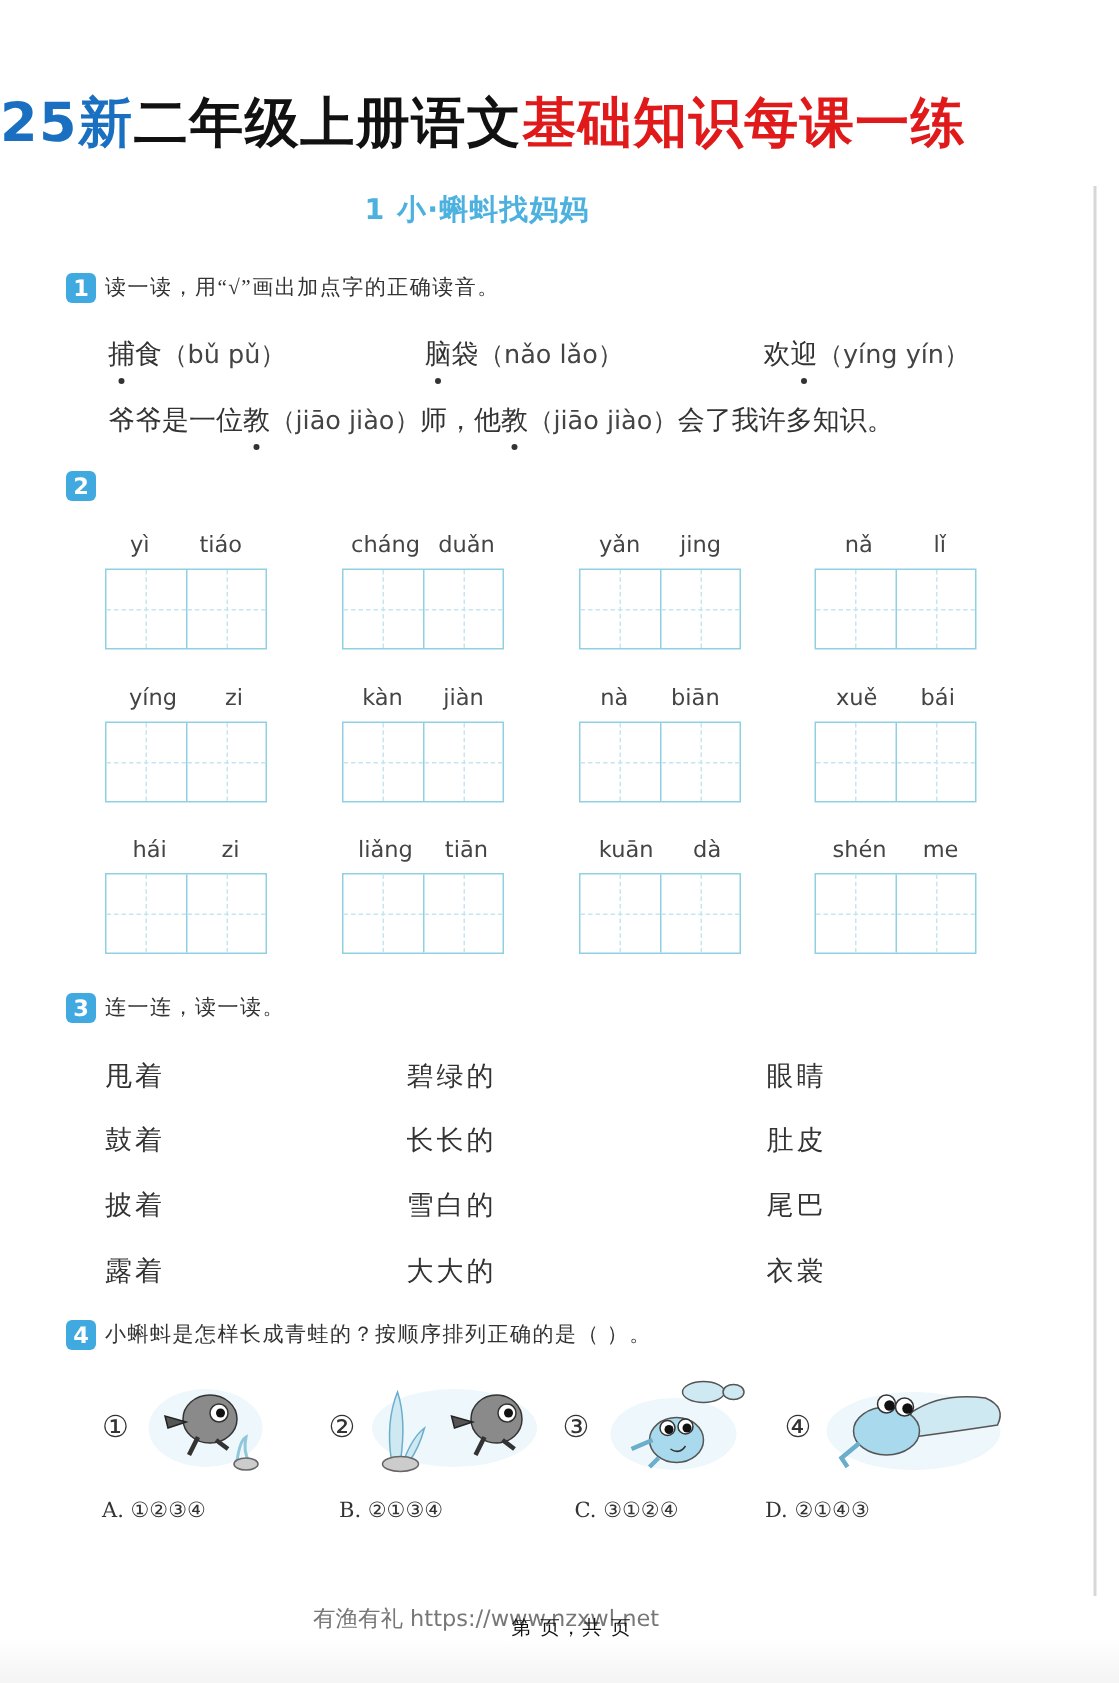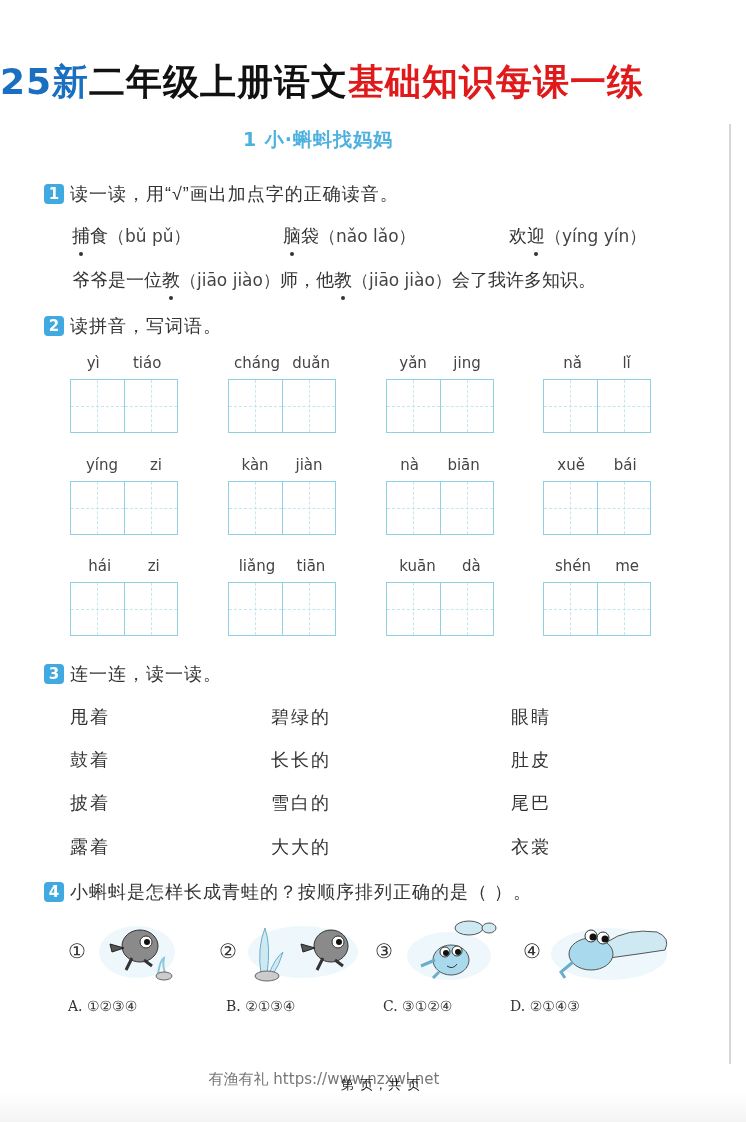--- a/index.html
+++ b/index.html
@@ -22,21 +22,21 @@
   }
 
   .right-rule { position: absolute; left: 729px; top: 124px; width: 2px; height: 940px; background: #d7d7d7; }
 
   .q-head { position: absolute; left: 44px; display: flex; align-items: center; font-size: 18px; color: #333; white-space: nowrap; }
   .q-badge {
     width: 20px; height: 20px; border-radius: 4px; background: #3fa9e0; color: #fff;
     font-family: "DejaVu Sans", sans-serif; font-weight: bold; font-size: 15px;
     display: flex; align-items: center; justify-content: center; margin-right: 6px;
   }
-  .q-text { font-family: Liberation Sans, sans-serif; font-size: 18px; letter-spacing: 1px; }
+  .q-text { font-family: Liberation Serif, serif; font-size: 14px; letter-spacing: 1px; }
 
   .line { position: absolute; font-size: 18px; white-space: nowrap; color: #333; }
   .py { font-family: "DejaVu Sans", sans-serif; font-size: 17px; color: #444; }
   .dotc { position: relative; display: inline-block; }
   .dotc::after { content: ""; position: absolute; left: 50%; bottom: -8px; width: 4px; height: 4px; margin-left: -2px; border-radius: 50%; background: #333; }
 
   .grid-item { position: absolute; width: 108px; }
   .grid-py { display: flex; justify-content: space-around; font-family: "DejaVu Sans", sans-serif; font-size: 15px; color: #444; height: 22px; }
   .tian { display: flex; width: 108px; height: 54px; border: 1px solid #8fd0e3; margin-top: 3px; }
   .tian .cell { flex: 1; position: relative; border-right: 1px solid #8fd0e3; }
@@ -83,21 +83,20 @@
 <div class="line" style="left:509px; top:224px;">
   <span>欢</span><span class="dotc">迎</span><span></span><span class="py">（yíng   yín）</span>
 </div>
 
 <div class="line" style="left:72px; top:268px;">
   <span>爷爷是一位</span><span class="dotc">教</span><span class="py">（jiāo   jiào）</span><span>师，他</span><span class="dotc">教</span><span class="py">（jiāo   jiào）</span><span>会了我许多知识。</span>
 </div>
 
 <div class="q-head" style="top:314px;">
   <span class="q-badge">2</span>
-  <span class="q-text">读拼音，写词语。</span>
 </div>
 
 <div class="grid-item" style="left:70px; top:354px;">
   <div class="grid-py">
       <span>yì</span>
       <span>tiáo</span>
     </div>
   <div class="tian">
       <div class="cell"></div>
       <div class="cell"></div>

